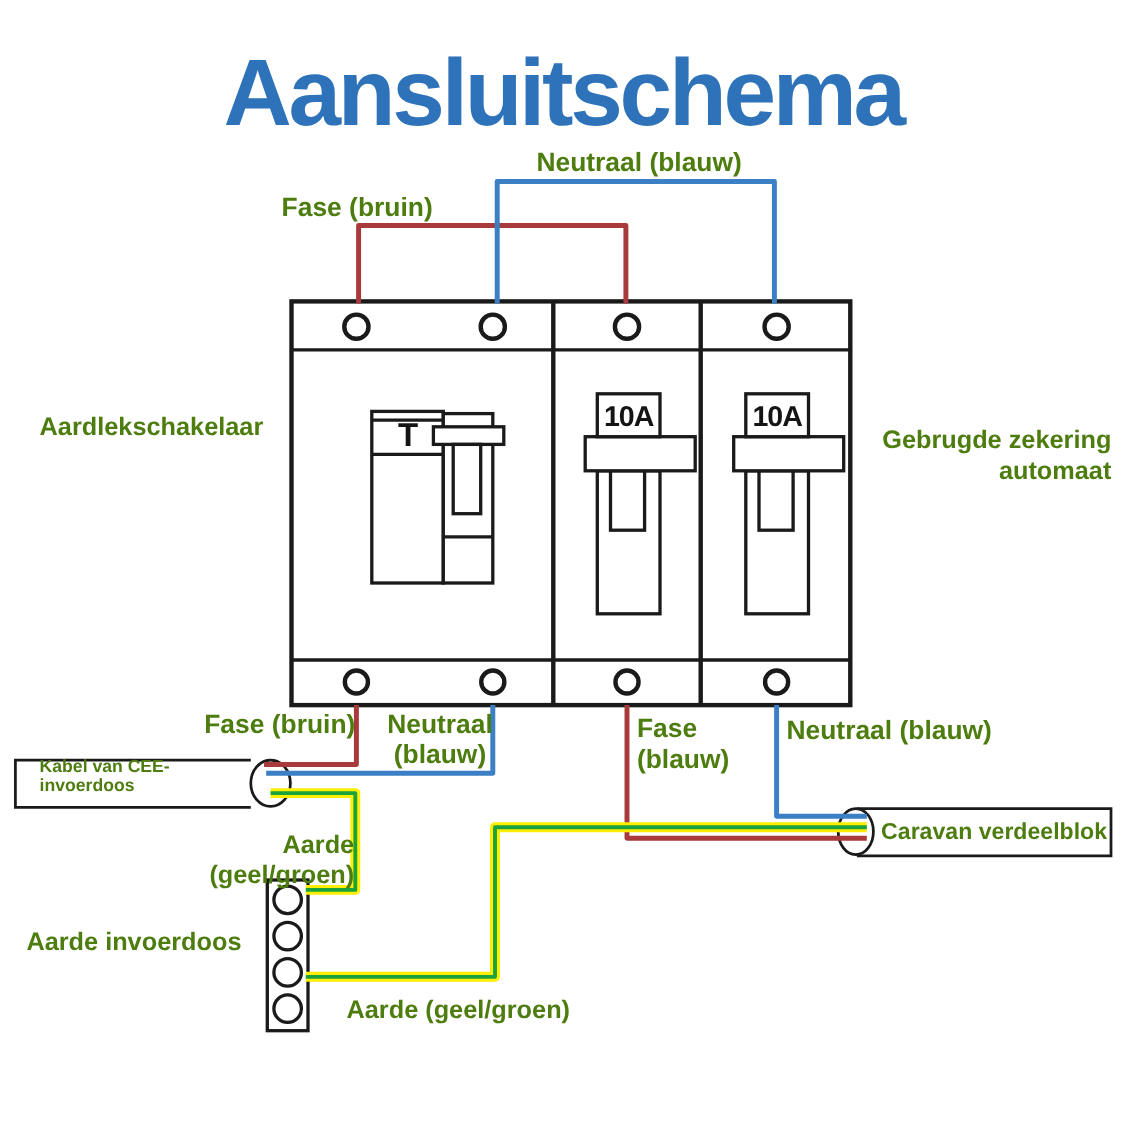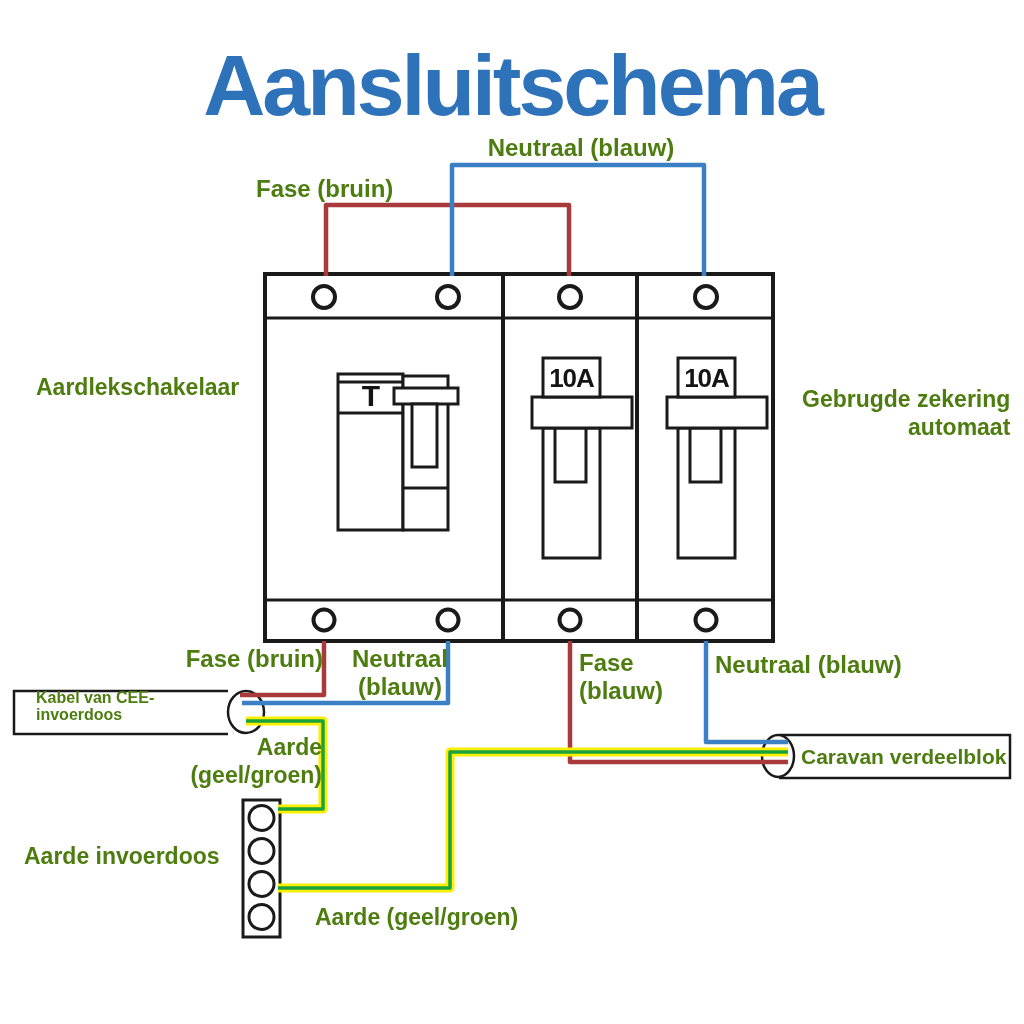--- a/index.html
+++ b/index.html
@@ -114,21 +114,21 @@
 automaat</div>
 
   <div class="lbl" style="left:160px;top:645px;width:163px;text-align:right;font-size:24px;">Fase (bruin)</div>
 
   <div class="lbl" style="left:338px;top:645px;width:124px;text-align:center;font-size:24px;line-height:1.15;">Neutraal
 (blauw)</div>
 
   <div class="lbl" style="left:36px;top:690px;font-size:16px;line-height:1.05;">Kabel van CEE-
 invoerdoos</div>
 
-  <div class="lbl" style="left:158px;top:734px;width:164px;text-align:right;font-size:23px;line-height:1.2;">Aarde
+  <div class="lbl" style="left:158px;top:754px;width:164px;text-align:right;font-size:23px;line-height:1.2;">Aarde
 (geel/groen)</div>
 
   <div class="lbl" style="left:579px;top:649px;font-size:24px;line-height:1.15;">Fase
 (blauw)</div>
 
   <div class="lbl" style="left:715px;top:651px;font-size:24px;">Neutraal (blauw)</div>
 
   <div class="lbl" style="left:24px;top:843px;font-size:23px;">Aarde invoerdoos</div>
 
   <div class="lbl" style="left:315px;top:904px;font-size:23px;">Aarde (geel/groen)</div>

